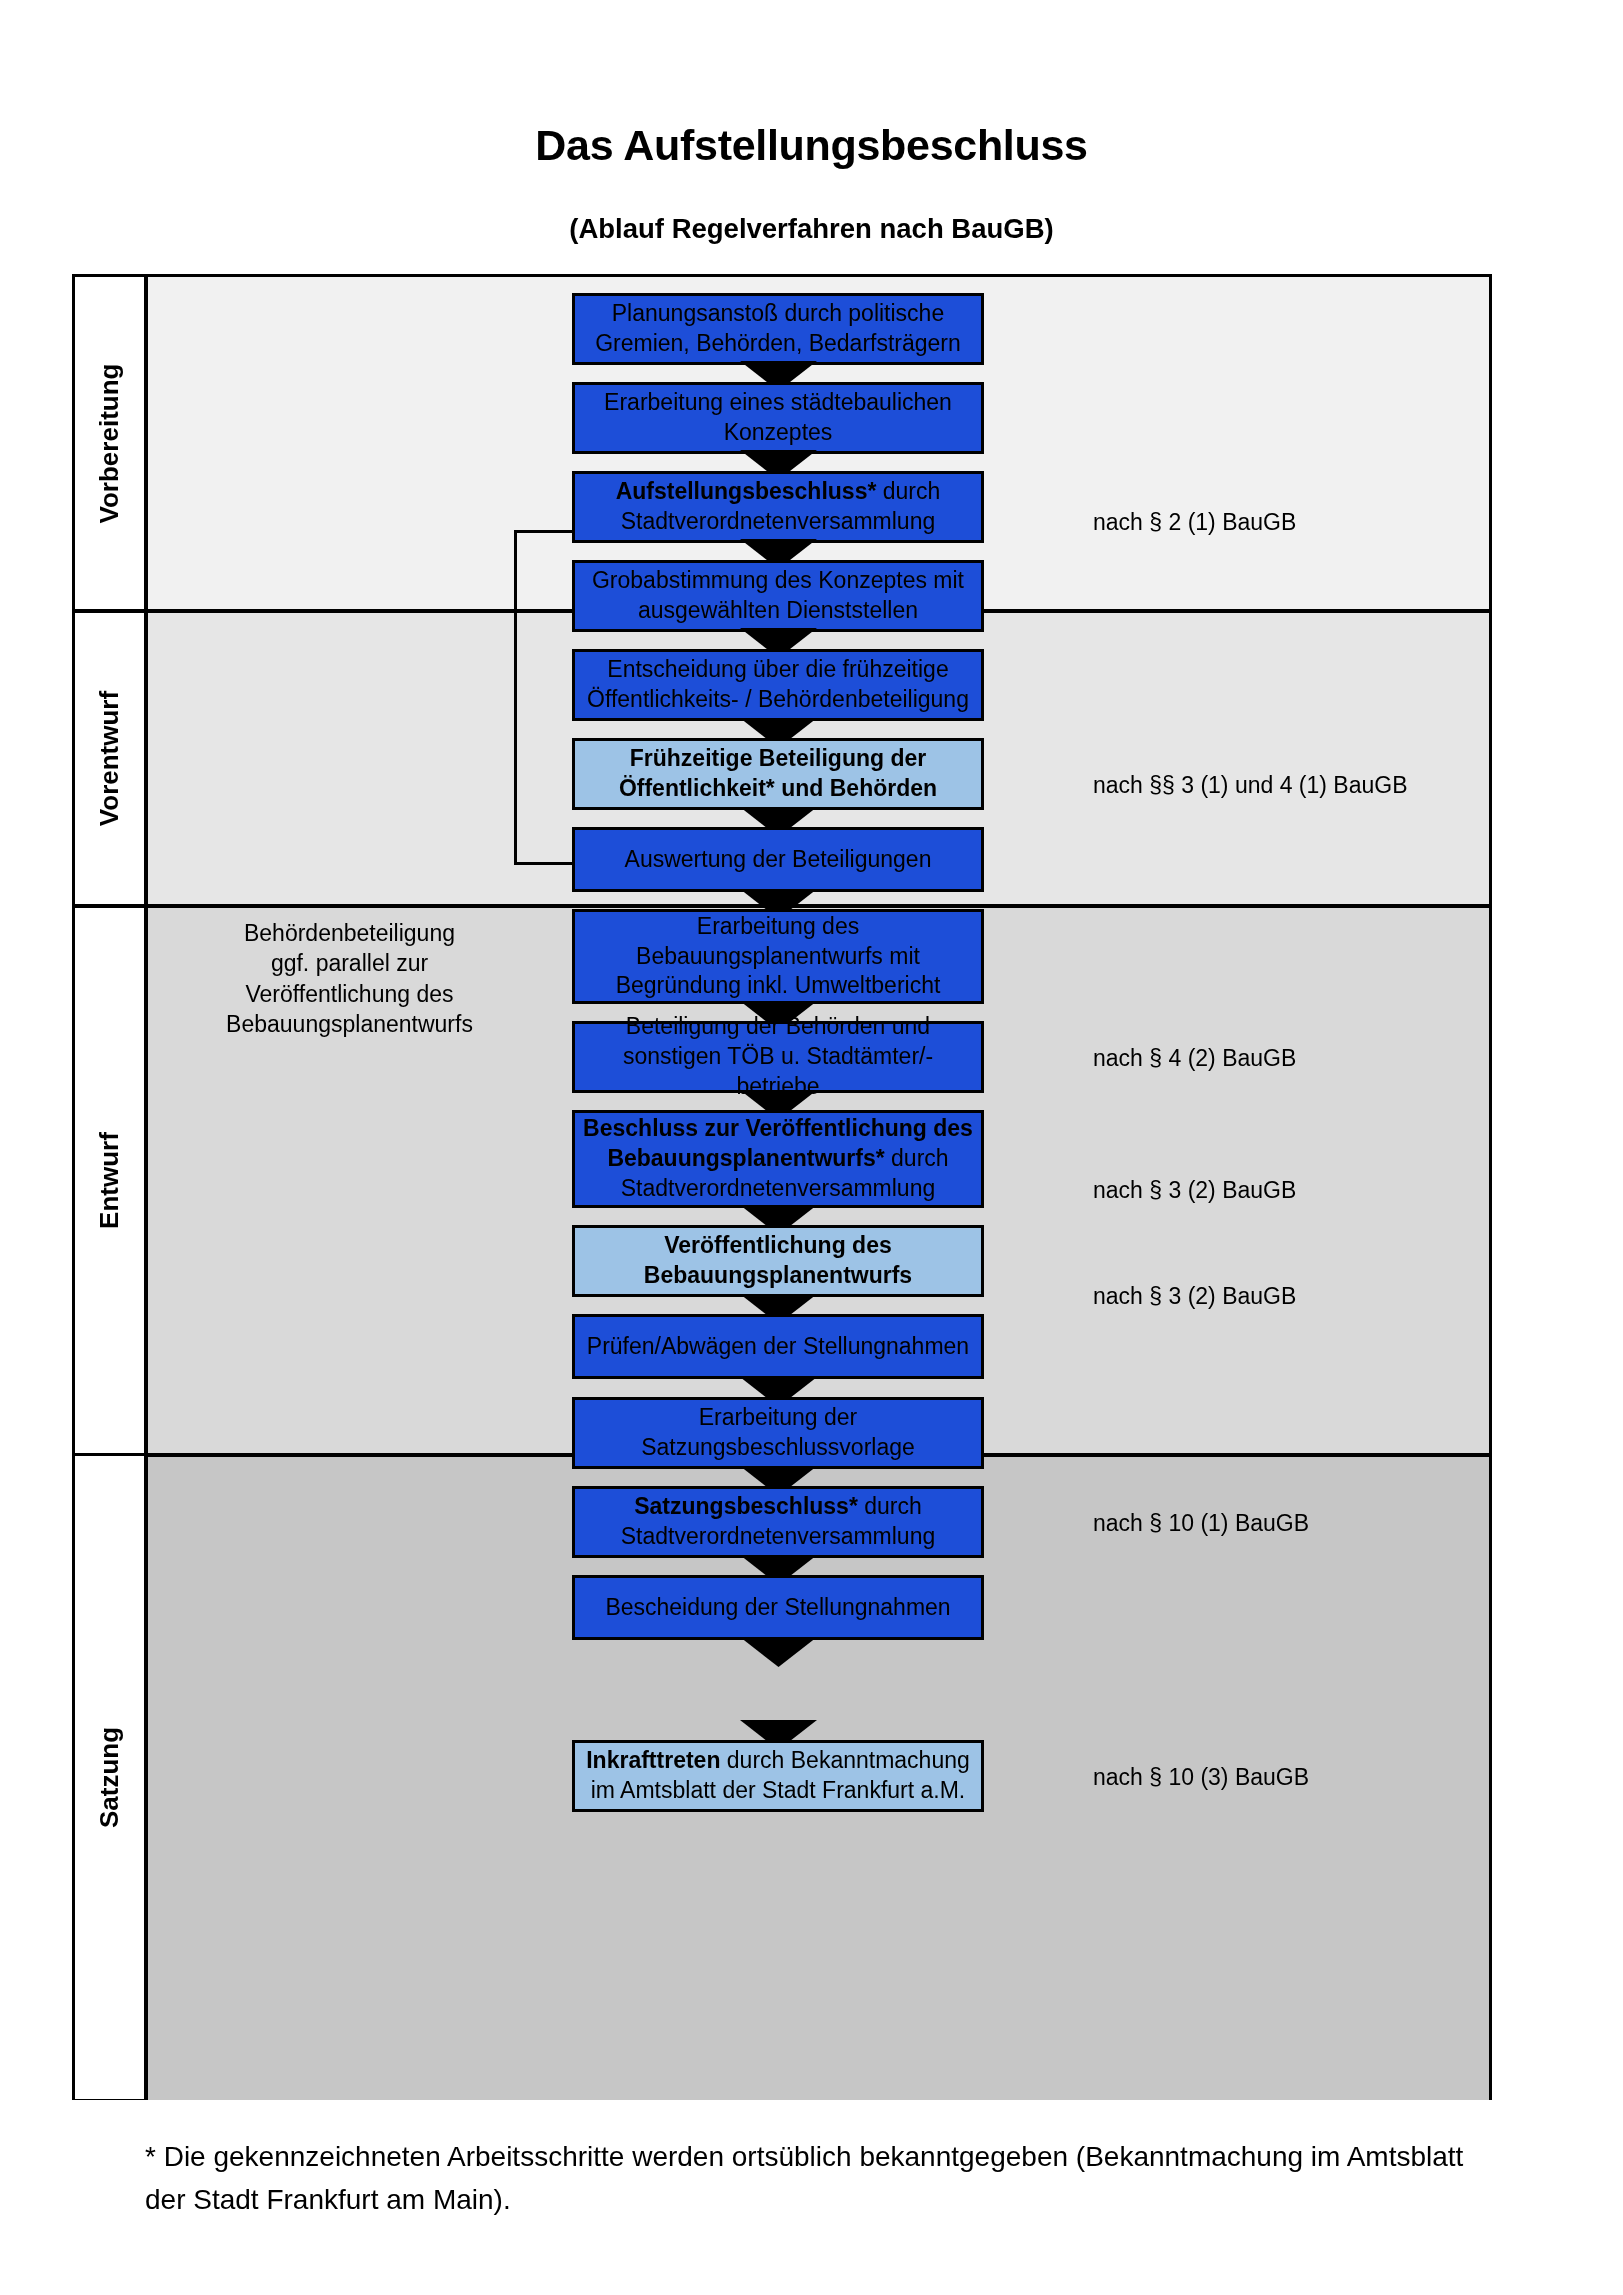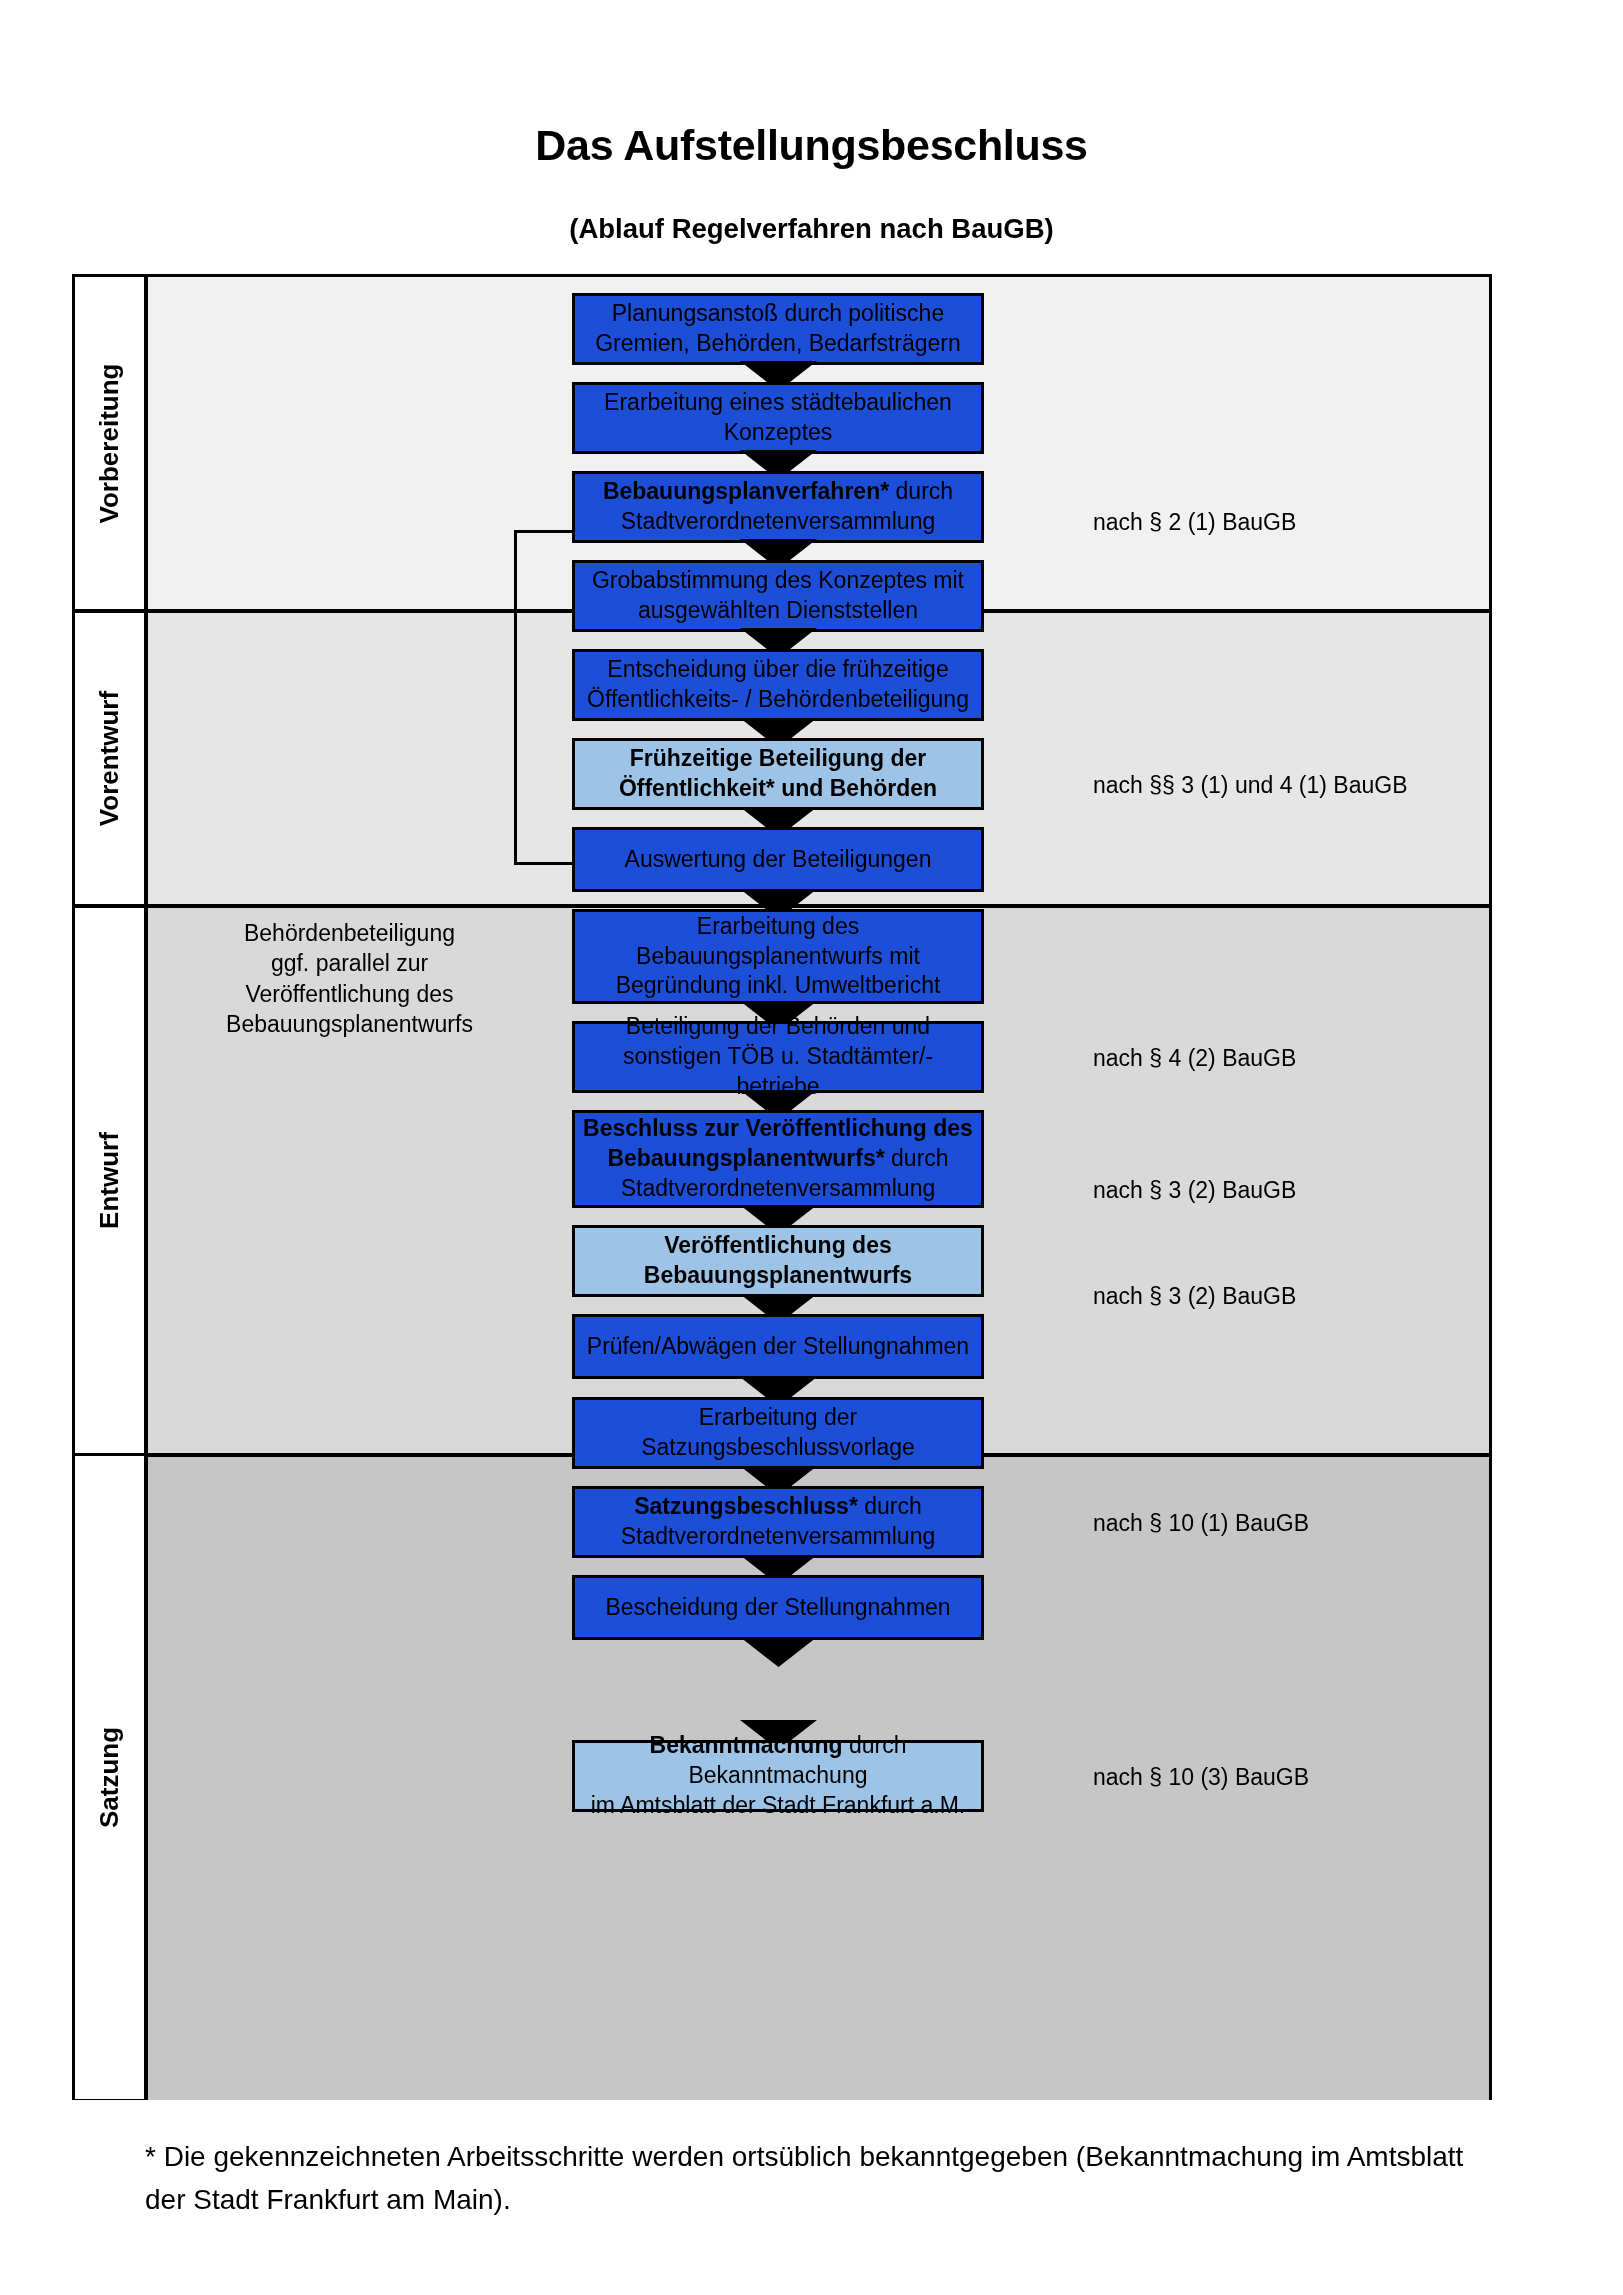--- a/index.html
+++ b/index.html
@@ -154,21 +154,21 @@
       <div>
         <div>Erarbeitung eines städtebaulichen</div>
         <div>Konzeptes</div>
       </div>
     </div>
     <div class="arrow" style="left:665px;top:173px;"></div>
 
     <div class="box" style="left:497px;top:194px;width:412px;height:72px;">
       <div>
         <div>
-          <b>Bebauungsplanverfahren*</b><span> durch</span>
+          <b>Aufstellungsbeschluss*</b><span> durch</span>
         </div>
         <div>Stadtverordnetenversammlung</div>
       </div>
     </div>
     <div class="arrow" style="left:665px;top:262px;"></div>
 
     <div class="box" style="left:497px;top:283px;width:412px;height:72px;">
       <div>
         <div>Grobabstimmung des Konzeptes mit</div>
         <div>ausgewählten Dienststellen</div>
@@ -257,21 +257,21 @@
     <div class="box" style="left:497px;top:1298px;width:412px;height:65px;">
       <div>Bescheidung der Stellungnahmen</div>
     </div>
     <div class="arrow" style="left:665px;top:1360px;"></div>
 
     <div class="arrow" style="left:665px;top:1443px;"></div>
 
     <div class="box blue" style="left:497px;top:1463px;width:412px;height:72px;">
       <div>
         <div>
-          <b>Bekanntmachung</b><span> durch Bekanntmachung</span>
+          <b>Inkrafttreten</b><span> durch Bekanntmachung</span>
         </div>
         <div>im Amtsblatt der Stadt Frankfurt a.M.</div>
       </div>
     </div>
 
     <div class="legal" style="left:1018px;top:232px;">nach § 2 (1) BauGB</div>
     <div class="legal" style="left:1018px;top:495px;">nach §§ 3 (1) und 4 (1) BauGB</div>
     <div class="legal" style="left:1018px;top:768px;">nach § 4 (2) BauGB</div>
     <div class="legal" style="left:1018px;top:900px;">nach § 3 (2) BauGB</div>
     <div class="legal" style="left:1018px;top:1006px;">nach § 3 (2) BauGB</div>

